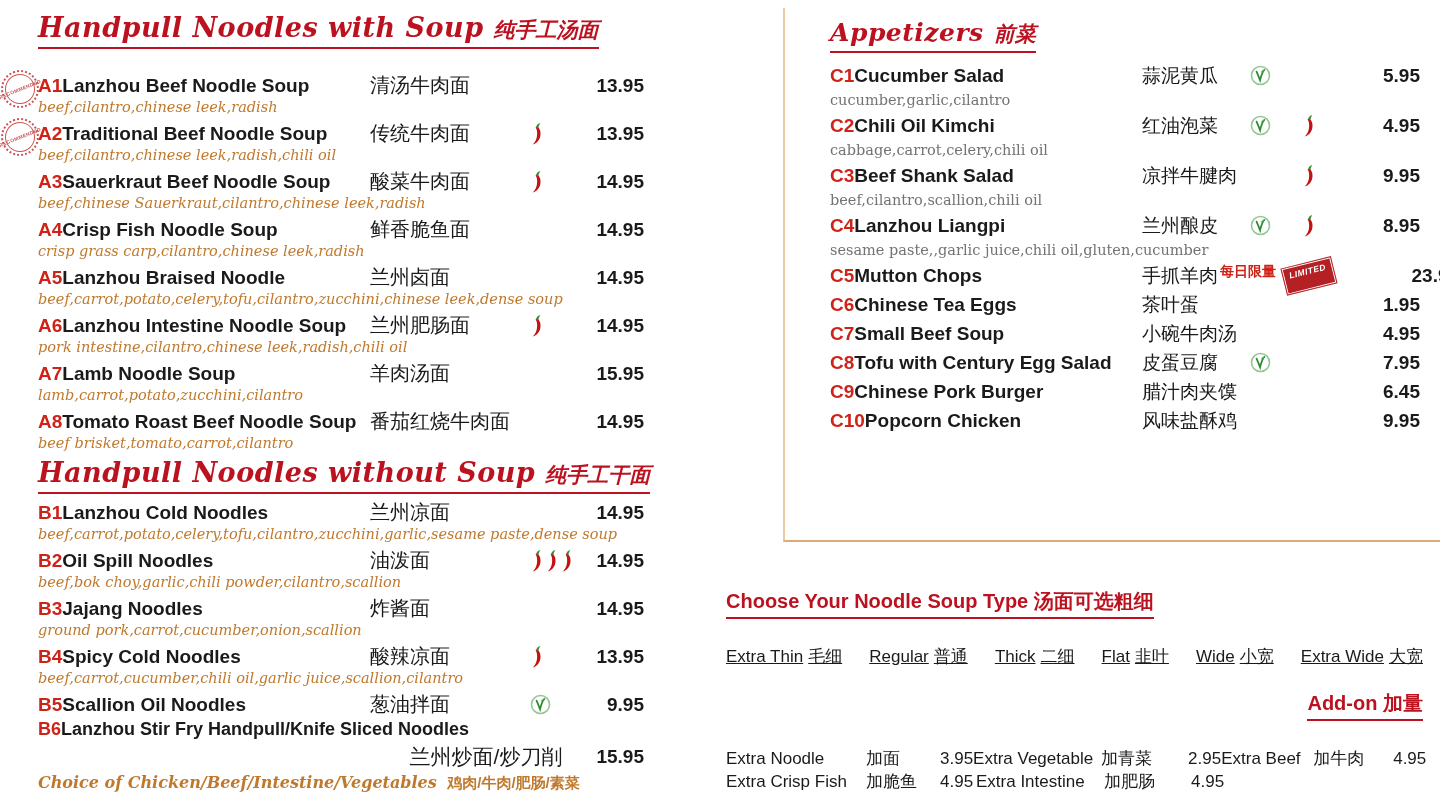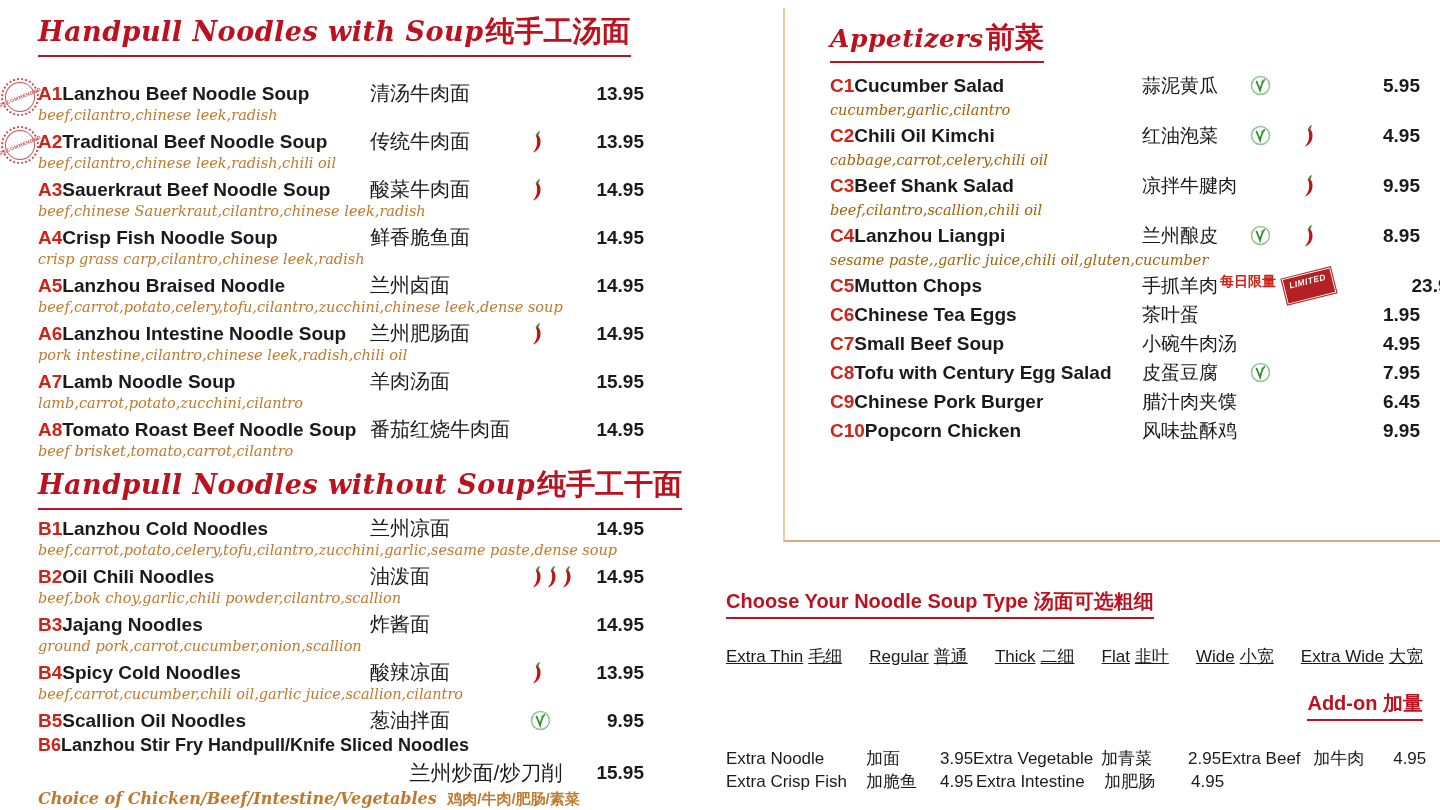--- a/index.html
+++ b/index.html
@@ -3,21 +3,21 @@
 <meta charset="utf-8">
 <style>
   html,body{margin:0;padding:0;background:#fff;}
   .canvas{position:relative;width:1440px;height:810px;background:#ffffff;overflow:hidden;
           font-family:"Liberation Sans",sans-serif;color:#1a1a1a;}
 
   
   .script-header{color:#bc1220;white-space:nowrap;}
   .script-header .hdr-underline{display:inline-block;border-bottom:2.5px solid #bc1220;padding-bottom:3px;}
   .script-en{font-family:"DejaVu Serif",serif;font-style:italic;font-weight:bold;font-size:27px;letter-spacing:.5px;}
-  .script-zh{font-size:29px;font-weight:bold;margin-left:2px;}
+  .script-zh{font-size:21px;font-weight:bold;margin-left:10px;font-style:italic;}
   .sans-header{color:#bc1220;font-weight:bold;font-size:20px;}
   .sans-header .hdr-underline{display:inline-block;border-bottom:2.5px solid #bc1220;padding-bottom:2px;}
 
   
   .left-col{position:absolute;left:38px;top:12px;width:606px;}
   .left-col .section-header{margin:0 0 24px 0;}
   .left-col .section-header.second{margin:2px 0 6px 0;}
   .l-item{position:relative;}
   .l-line1{display:flex;align-items:center;height:25px;}
   .l-name-wrap{flex:0 0 332px;white-space:nowrap;font-size:19px;font-weight:bold;}
@@ -48,21 +48,21 @@
   .apps-inner{padding:10px 22px 0 45px;}
   .apps-inner .section-header{margin:0 0 8px 0;}
   .apps-inner .script-en{font-size:25px;}
   .r-line1{display:flex;align-items:center;height:29px;}
   .r-name-wrap{flex:0 0 312px;white-space:nowrap;font-size:19px;font-weight:bold;}
   .r-zh{flex:0 0 108px;font-size:19px;white-space:nowrap;font-weight:500;overflow:visible;z-index:2;display:flex;}
   .r-icons{flex:0 0 78px;display:flex;align-items:center;}
   .slot{width:26px;display:flex;align-items:center;}
   .slot.second{margin-left:26px;}
   .r-price{flex:1;text-align:right;font-weight:bold;font-size:19px;}
-  .r-sub{font-family:"DejaVu Serif",serif;font-style:italic;color:#a16207;font-size:14.5px;line-height:21px;white-space:nowrap;}
+  .r-sub{font-family:"DejaVu Serif",serif;color:#737373;font-size:14.5px;line-height:21px;white-space:nowrap;}
   .limited-note{color:#cf2318;font-size:14px;font-weight:bold;margin-left:2px;white-space:nowrap;}
   .limited-stamp{display:inline-block;background:#b52025;color:#fff;font-size:8.5px;font-weight:bold;font-style:italic;
                  padding:2px 5px;margin-left:8px;transform:rotate(-14deg);border:1px solid #fff;outline:1px solid #b52025;letter-spacing:.5px;}
 
   
   .bottom-right{position:absolute;left:726px;top:588px;width:697px;}
   .noodle-options{display:flex;justify-content:space-between;margin-top:26px;font-size:17px;}
   .noodle-option{white-space:nowrap;text-decoration:underline;}
   .noodle-option .opt-zh{margin-left:5px;}
   .addon-header{margin-top:22px;text-align:right;}
@@ -230,21 +230,21 @@
             
             
           </span>
           <span class="l-price">14.95</span>
         </div>
         <div class="l-sub">beef,carrot,potato,celery,tofu,cilantro,zucchini,garlic,sesame paste,dense soup</div>
       </div>
 
       <div class="l-item">
         <div class="l-line1">
-          <span class="l-name-wrap"><span class="item-code">B2</span><span>Oil Chili Noodles</span></span>
+          <span class="l-name-wrap"><span class="item-code">B2</span><span>Oil Spill Noodles</span></span>
           <span class="l-zh">油泼面</span>
           <span class="l-icons">
 
             <span>
               <svg width="14" height="23" viewBox="0 0 14 24">
                 <path d="M7.5 5 C10.5 7 11.5 12 10 16.5 C8.8 20.5 5.5 23 2.5 23.5 C5 21 6.5 18 7 14.5 C7.5 11 7 7.5 5.5 5.5 Z" fill="#c41111"></path>
                 <path d="M6 5.5 C6.5 3 8 1.5 10.5 1 C9.5 2.5 8.8 4 8.5 6 Z" fill="#3d8b37"></path>
               </svg>
             </span>
             <span>

